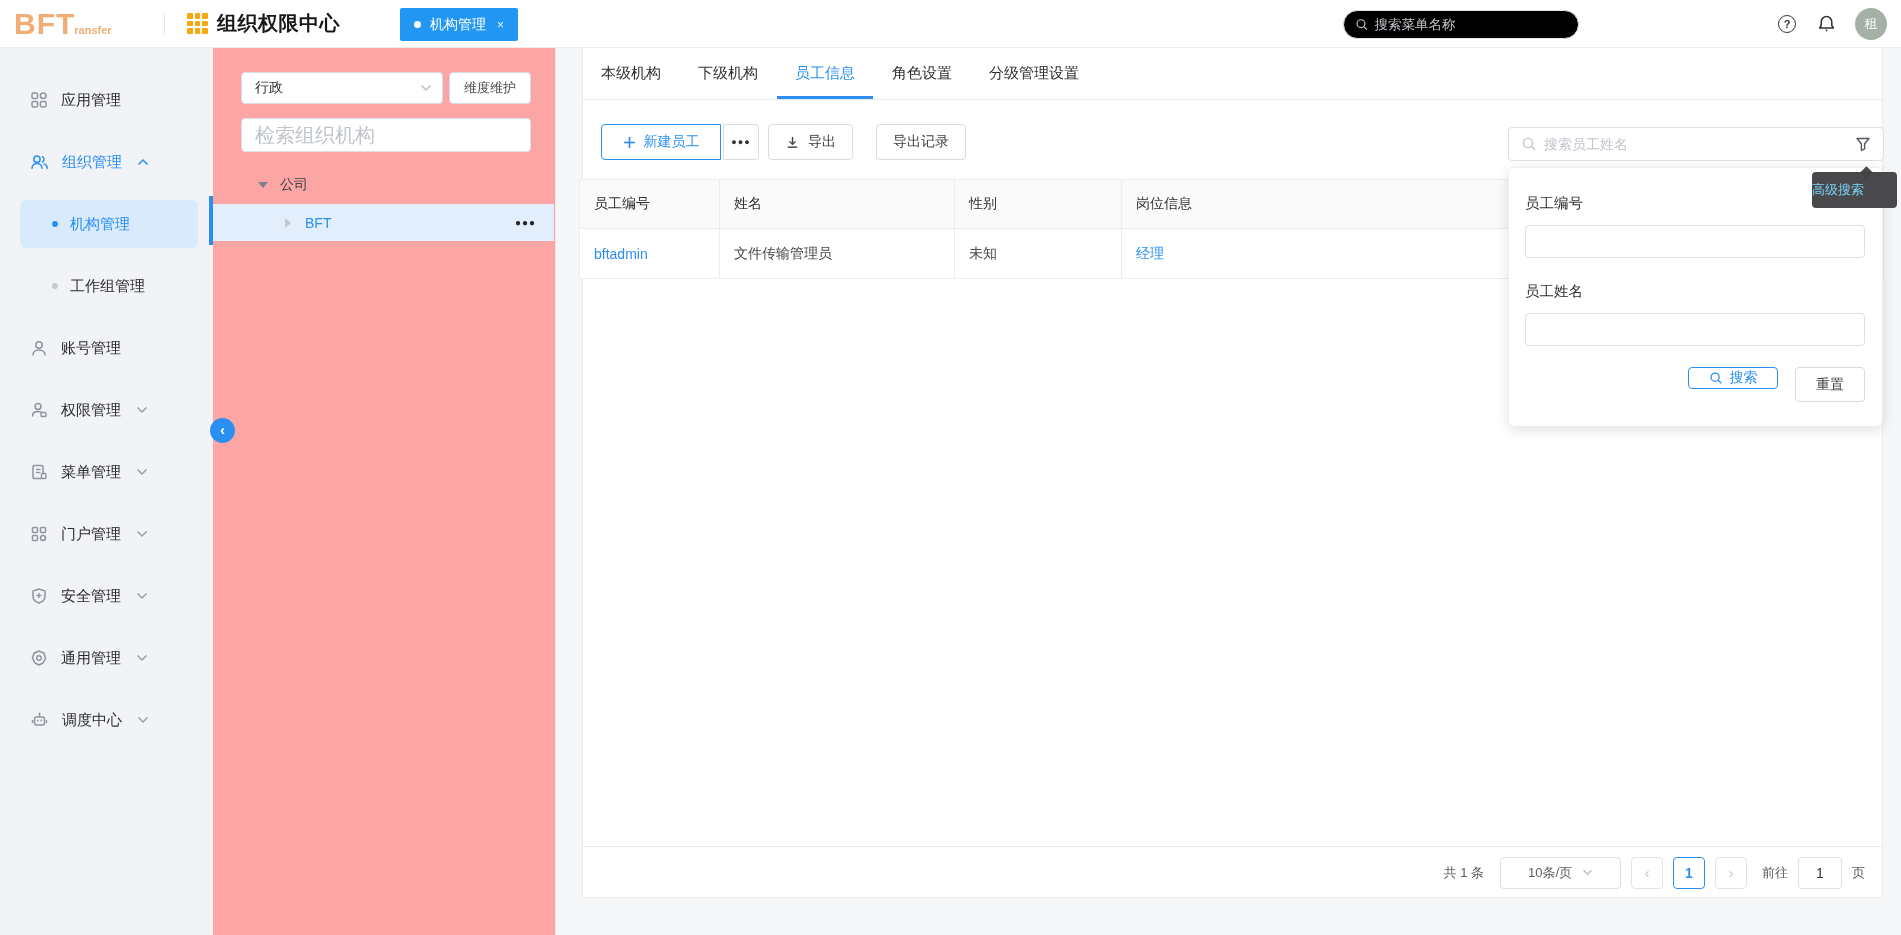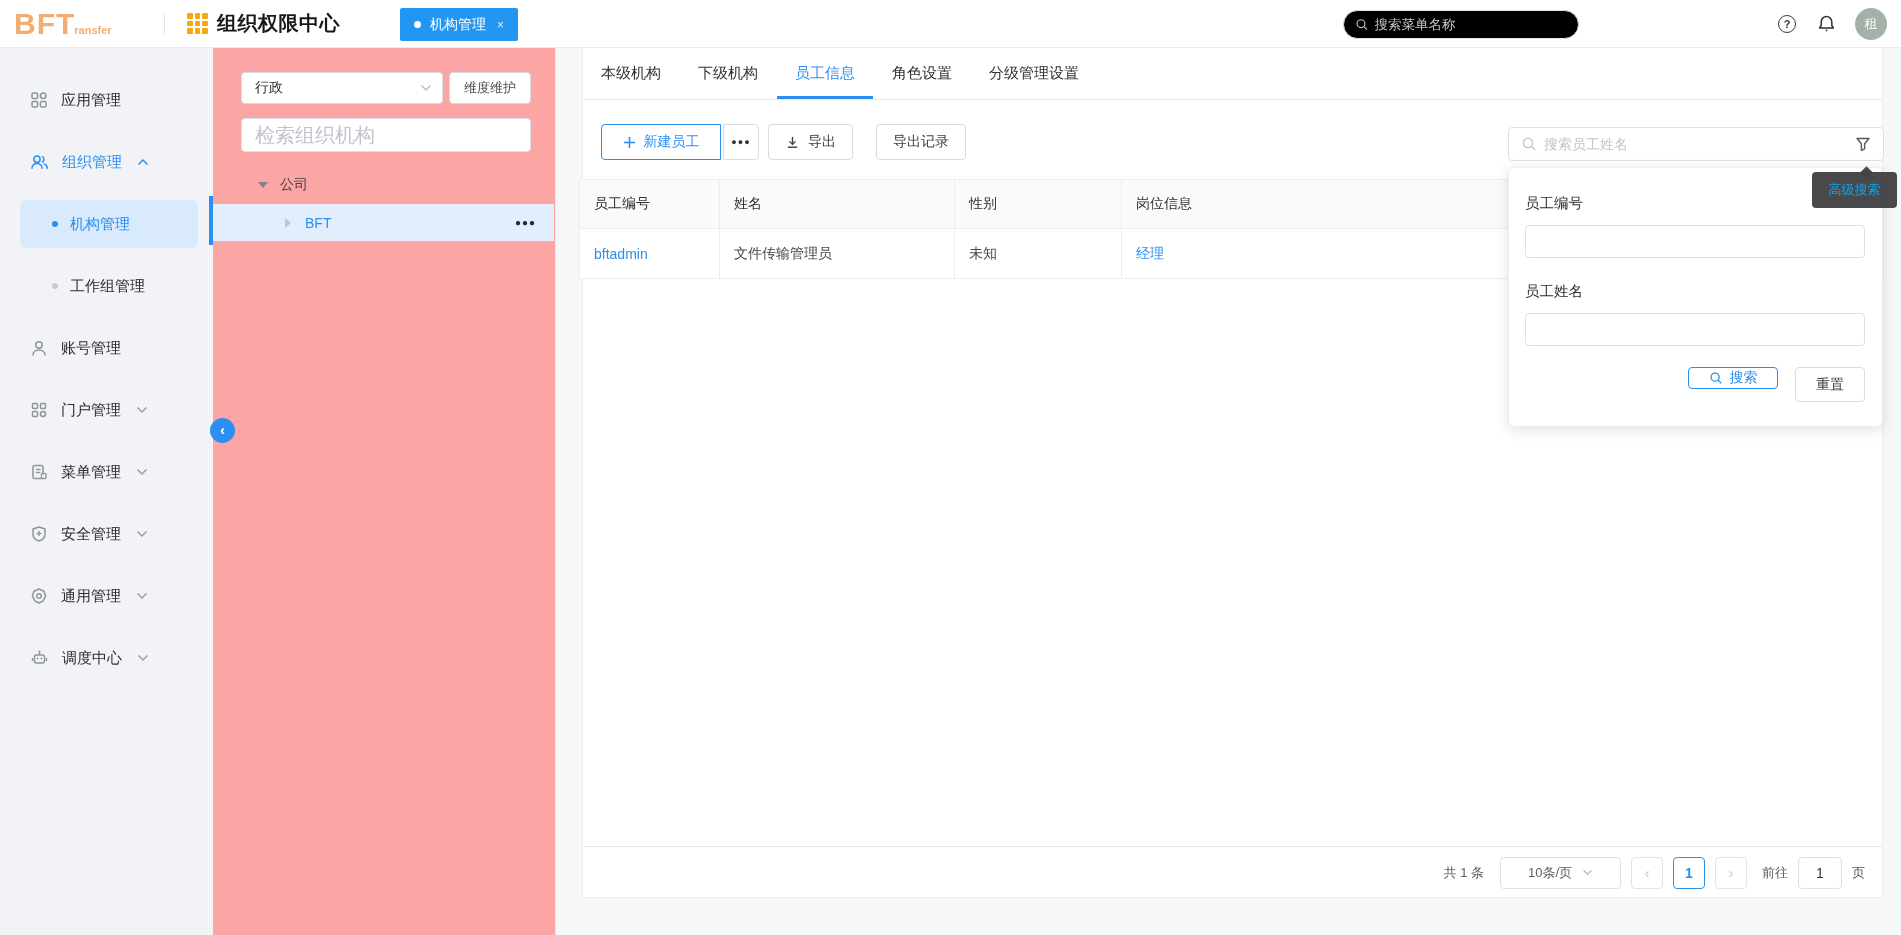--- a/index.html
+++ b/index.html
@@ -205,22 +205,22 @@
     font-family:"Liberation Sans",sans-serif; }
   .adv-actions { display:flex; justify-content:flex-end; gap:17px; margin-top:-3px; }
   .adv-search-btn { height:22px; width:90px; border:1px solid #2b8ff2; border-radius:4px;
     background:#fff; color:#2b8ff2; font-size:14px;
     display:flex; align-items:center; justify-content:center; gap:7px; cursor:pointer; }
   .adv-reset-btn { height:35px; width:70px; border:1px solid #d8dbe0; border-radius:4px;
     background:#fff; color:#3c3e42; font-size:14px;
     display:flex; align-items:center; justify-content:center; cursor:pointer; }
   .adv-tooltip {
     position:absolute; left:1812px; top:172px; width:85px; height:36px;
-    background:rgba(66,66,68,.96); border-radius:4px; color:#0ea5e9; font-size:13px;
-    display:flex; align-items:center; justify-content:center; z-index:35;
+    background:rgba(66,66,68,.96); border-radius:4px; color:#7dd3fc; font-size:13px;
+    display:flex; align-items:center; justify-content:flex-start; z-index:35;
   }
   .adv-tooltip::before { content:""; position:absolute; top:-4px; left:50px;
     width:9px; height:9px; background:rgba(66,66,68,.96); transform:rotate(45deg); }
 </style>
 </head>
 <body>
 
 <div class="header">
   <div class="logo">
     <span class="logo-main">BFT</span>
@@ -313,45 +313,58 @@
   <div class="s-item">
     <div class="pill">
       <svg width="18" height="18" viewBox="0 0 18 18">
         <circle cx="9" cy="6" r="3.2" fill="none" stroke="#8f949e" stroke-width="1.5"></circle>
         <path d="M3 16c0-3.1 2.6-5 6-5s6 1.9 6 5" fill="none" stroke="#8f949e" stroke-width="1.5" stroke-linecap="round"></path>
       </svg>
       <span class="lbl">账号管理</span>
     </div>
   </div>
 
+  <div class="s-item">
+    <div class="pill">
+      <svg width="18" height="18" viewBox="0 0 18 18">
+        <circle cx="8" cy="5.5" r="2.9" fill="none" stroke="#8f949e" stroke-width="1.5"></circle>
+        <path d="M2.5 15c0-2.9 2.4-4.6 5.5-4.6 1.2 0 2.3.25 3.2.72" fill="none" stroke="#8f949e" stroke-width="1.5" stroke-linecap="round"></path>
+        <rect x="11" y="11.5" width="5" height="4" rx="0.8" fill="none" stroke="#8f949e" stroke-width="1.4"></rect>
+      </svg>
+      <span class="lbl">权限管理</span>
+      <svg class="chev" width="12" height="8" viewBox="0 0 12 8">
+        <polyline points="1.5,1.5 6,6 10.5,1.5" fill="none" stroke="#9a9ea6" stroke-width="1.5"></polyline>
+      </svg>
+    </div>
+  </div>
+
+  <div class="s-item">
+    <div class="pill">
+      <svg width="18" height="18" viewBox="0 0 18 18">
+        <rect x="3" y="2.5" width="10" height="13" rx="1.5" fill="none" stroke="#8f949e" stroke-width="1.5"></rect>
+        <line x1="6" y1="6.5" x2="10.5" y2="6.5" stroke="#8f949e" stroke-width="1.4"></line>
+        <line x1="6" y1="9.5" x2="10.5" y2="9.5" stroke="#8f949e" stroke-width="1.4"></line>
+        <rect x="11.5" y="10.5" width="4.5" height="5" rx="1" fill="#f2f3f6" stroke="#8f949e" stroke-width="1.4"></rect>
+      </svg>
+      <span class="lbl">菜单管理</span>
+      <svg class="chev" width="12" height="8" viewBox="0 0 12 8">
+        <polyline points="1.5,1.5 6,6 10.5,1.5" fill="none" stroke="#9a9ea6" stroke-width="1.5"></polyline>
+      </svg>
+    </div>
+  </div>
 
   <div class="s-item">
     <div class="pill">
       <svg width="18" height="18" viewBox="0 0 18 18">
         <rect x="2.5" y="2.5" width="5" height="5" rx="1" fill="none" stroke="#8f949e" stroke-width="1.5"></rect>
         <rect x="10.5" y="2.5" width="5" height="5" rx="1" fill="none" stroke="#8f949e" stroke-width="1.5"></rect>
         <rect x="2.5" y="10.5" width="5" height="5" rx="1" fill="none" stroke="#8f949e" stroke-width="1.5"></rect>
         <rect x="10.5" y="10.5" width="5" height="5" rx="2.5" fill="none" stroke="#8f949e" stroke-width="1.5"></rect>
       </svg>
       <span class="lbl">门户管理</span>
-      <svg class="chev" width="12" height="8" viewBox="0 0 12 8">
-        <polyline points="1.5,1.5 6,6 10.5,1.5" fill="none" stroke="#9a9ea6" stroke-width="1.5"></polyline>
-      </svg>
-    </div>
-  </div>
-
-  <div class="s-item">
-    <div class="pill">
-      <svg width="18" height="18" viewBox="0 0 18 18">
-        <rect x="3" y="2.5" width="10" height="13" rx="1.5" fill="none" stroke="#8f949e" stroke-width="1.5"></rect>
-        <line x1="6" y1="6.5" x2="10.5" y2="6.5" stroke="#8f949e" stroke-width="1.4"></line>
-        <line x1="6" y1="9.5" x2="10.5" y2="9.5" stroke="#8f949e" stroke-width="1.4"></line>
-        <rect x="11.5" y="10.5" width="4.5" height="5" rx="1" fill="#f2f3f6" stroke="#8f949e" stroke-width="1.4"></rect>
-      </svg>
-      <span class="lbl">菜单管理</span>
       <svg class="chev" width="12" height="8" viewBox="0 0 12 8">
         <polyline points="1.5,1.5 6,6 10.5,1.5" fill="none" stroke="#9a9ea6" stroke-width="1.5"></polyline>
       </svg>
     </div>
   </div>
 
   <div class="s-item">
     <div class="pill">
       <svg width="18" height="18" viewBox="0 0 18 18">
         <path d="M9 2l6 2v5c0 3.5-2.5 6-6 7-3.5-1-6-3.5-6-7V4z" fill="none" stroke="#8f949e" stroke-width="1.5" stroke-linejoin="round"></path>

